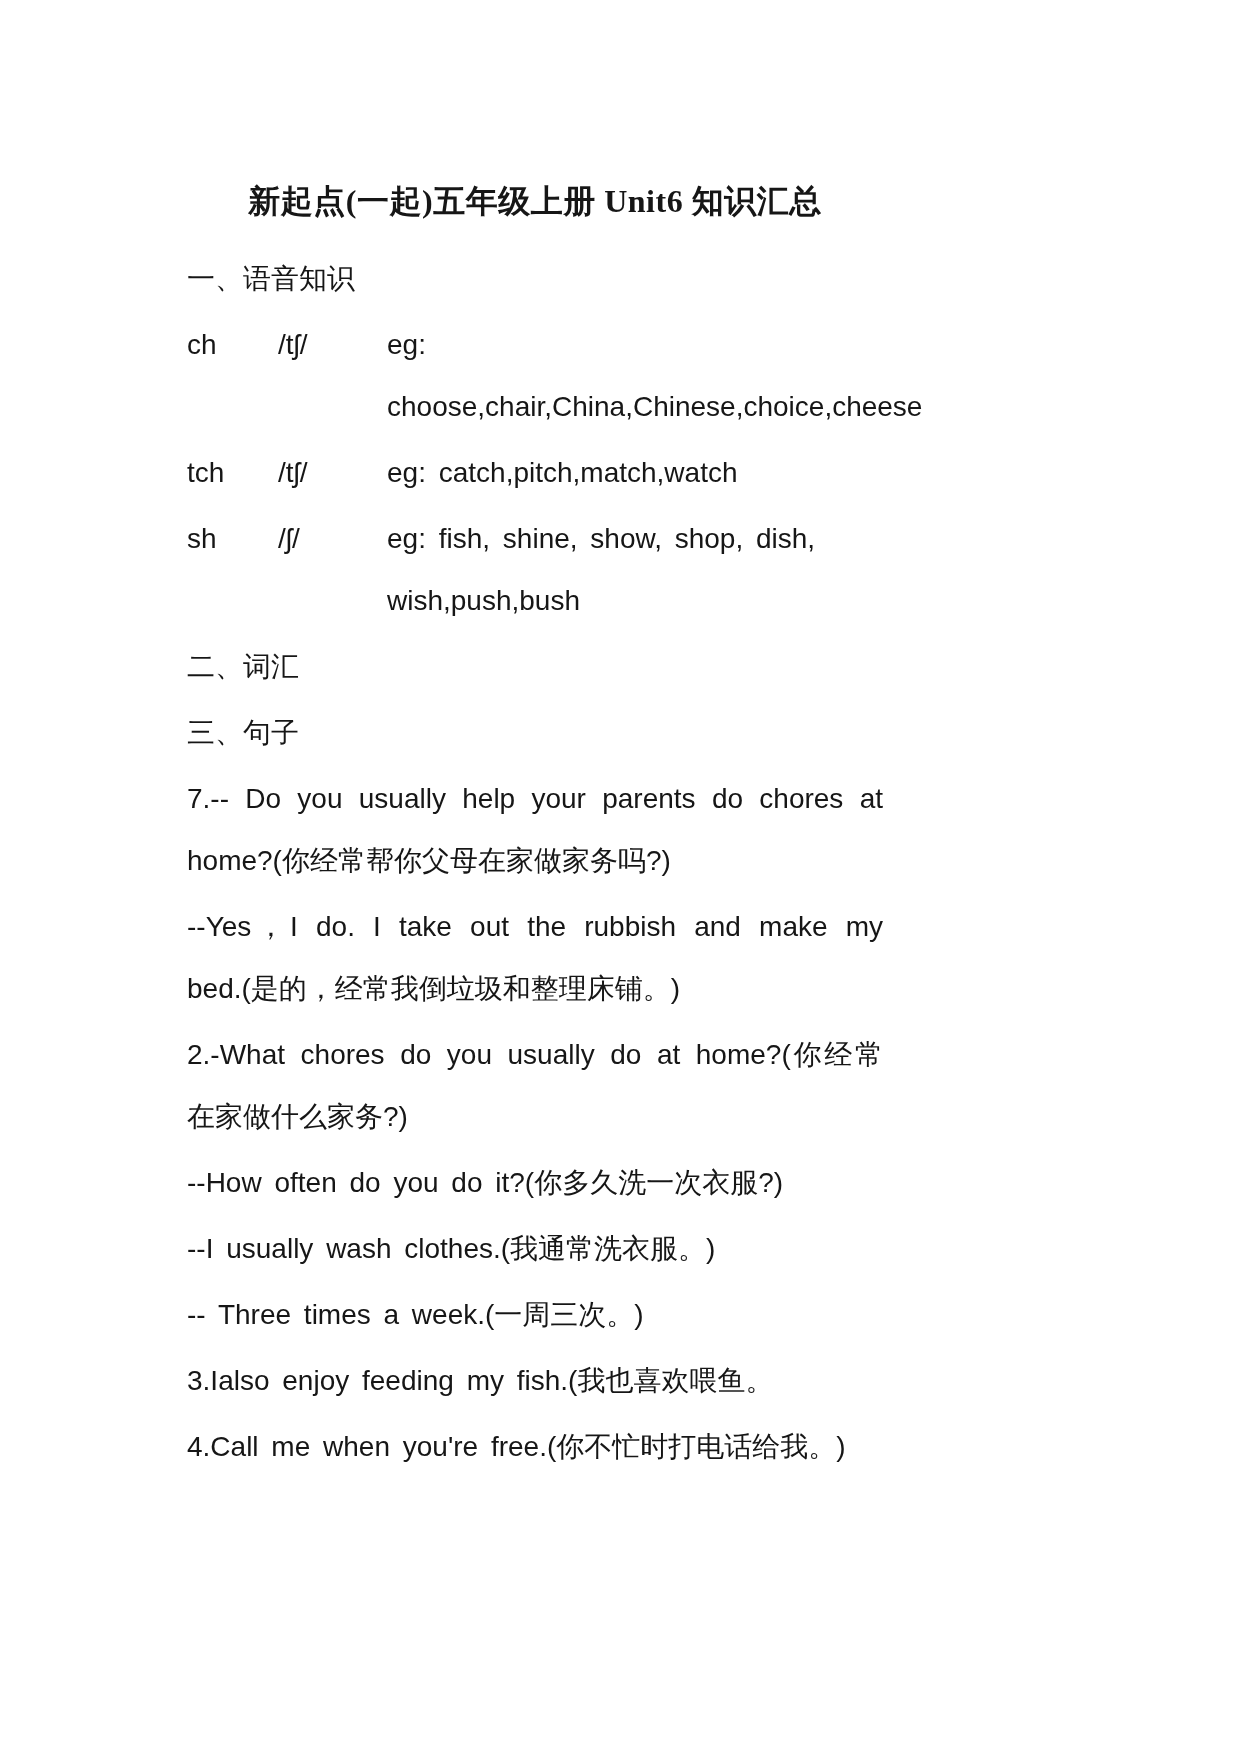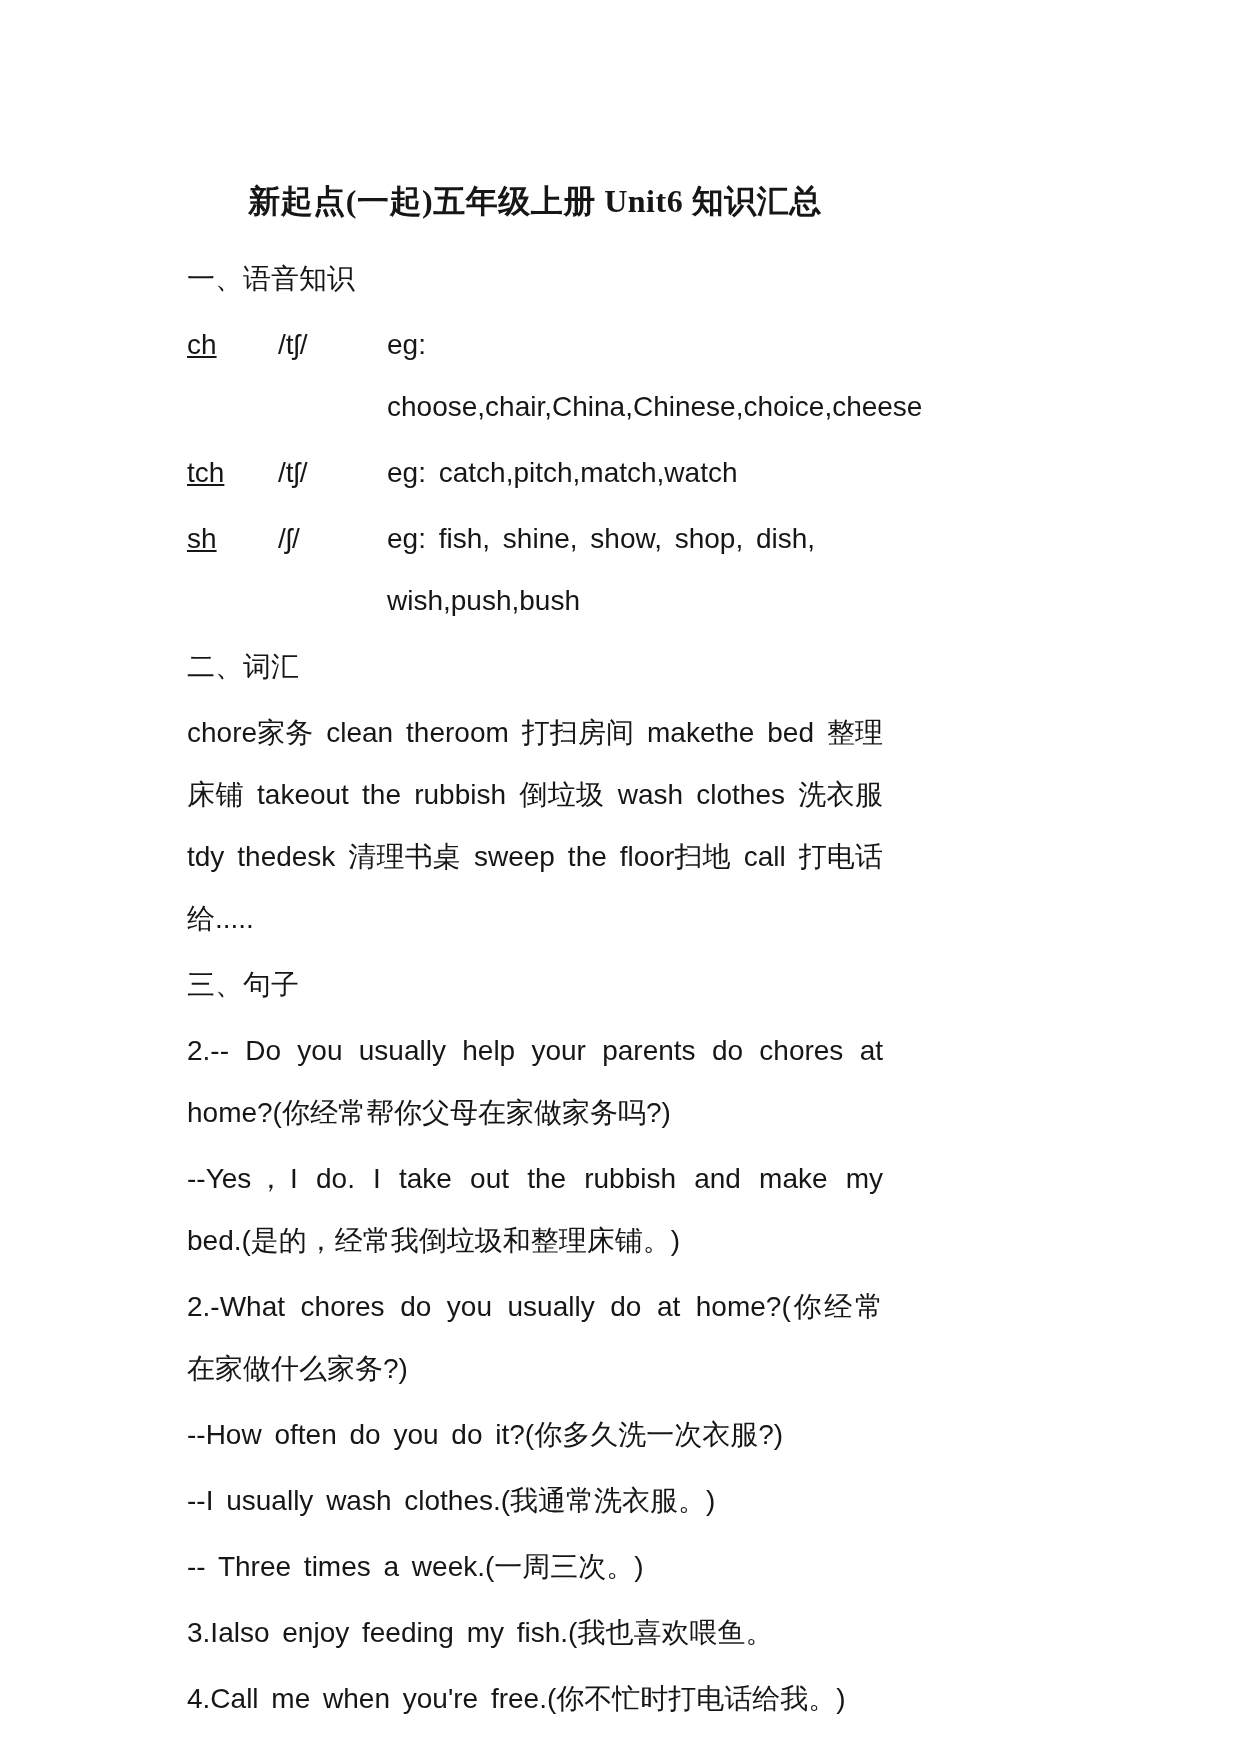--- a/index.html
+++ b/index.html
@@ -27,21 +27,21 @@
     line-height: 62px;
     margin: 0 0 4px 0;
   }
   .heading { text-align: left; }
   .para {
     text-align: justify;
     word-spacing: 5px;
   }
   .para:last-child { margin-bottom: 0; }
   .phon-row { display: flex; }
-  .phon-letters { flex: 0 0 91px; width: 91px; text-decoration: underline; }
+  .phon-letters { flex: 0 0 91px; width: 91px; }
   .phon-symbol  { flex: 0 0 85px; width: 85px; }
   .phon-examples { flex: 1 1 auto; word-spacing: 5px; margin-left: 24px; }
 </style>
 </head>
 <body>
 
 <div class="page">
 
   <h1 class="title">新起点(一起)五年级上册 Unit6 知识汇总</h1>
 
@@ -60,25 +60,24 @@
   </div>
 
   <div class="body phon-row">
     <span class="phon-letters">sh</span>
     <span class="phon-symbol">/ʃ/</span>
     <span class="phon-examples">eg: fish, shine, show, shop, dish, wish,push,bush</span>
   </div>
 
   <p class="body heading">二、词汇</p>
 
-  <p class="body para">chore家务 clean theroom 打扫房间 makethe bed 整理床铺 takeout the rubbish 倒垃圾 wash clothes 洗衣服 tdy thedesk 清理书桌 sweep the floor扫地 call 打电话给.....</p>
 
   <p class="body heading">三、句子</p>
 
-  <p class="body para">2.-- Do you usually help your parents do chores at home?(你经常帮你父母在家做家务吗?)</p>
+  <p class="body para">7.-- Do you usually help your parents do chores at home?(你经常帮你父母在家做家务吗?)</p>
   <p class="body para">--Yes，I do. I take out the rubbish and make my bed.(是的，经常我倒垃圾和整理床铺。)</p>
   <p class="body para">2.-What chores do you usually do at home?(你经常在家做什么家务?)</p>
   <p class="body para">--How often do you do it?(你多久洗一次衣服?)</p>
   <p class="body para">--I usually wash clothes.(我通常洗衣服。)</p>
   <p class="body para">-- Three times a week.(一周三次。)</p>
   <p class="body para">3.Ialso enjoy feeding my fish.(我也喜欢喂鱼。</p>
   <p class="body para">4.Call me when you're free.(你不忙时打电话给我。)</p>
 
 </div>
 

